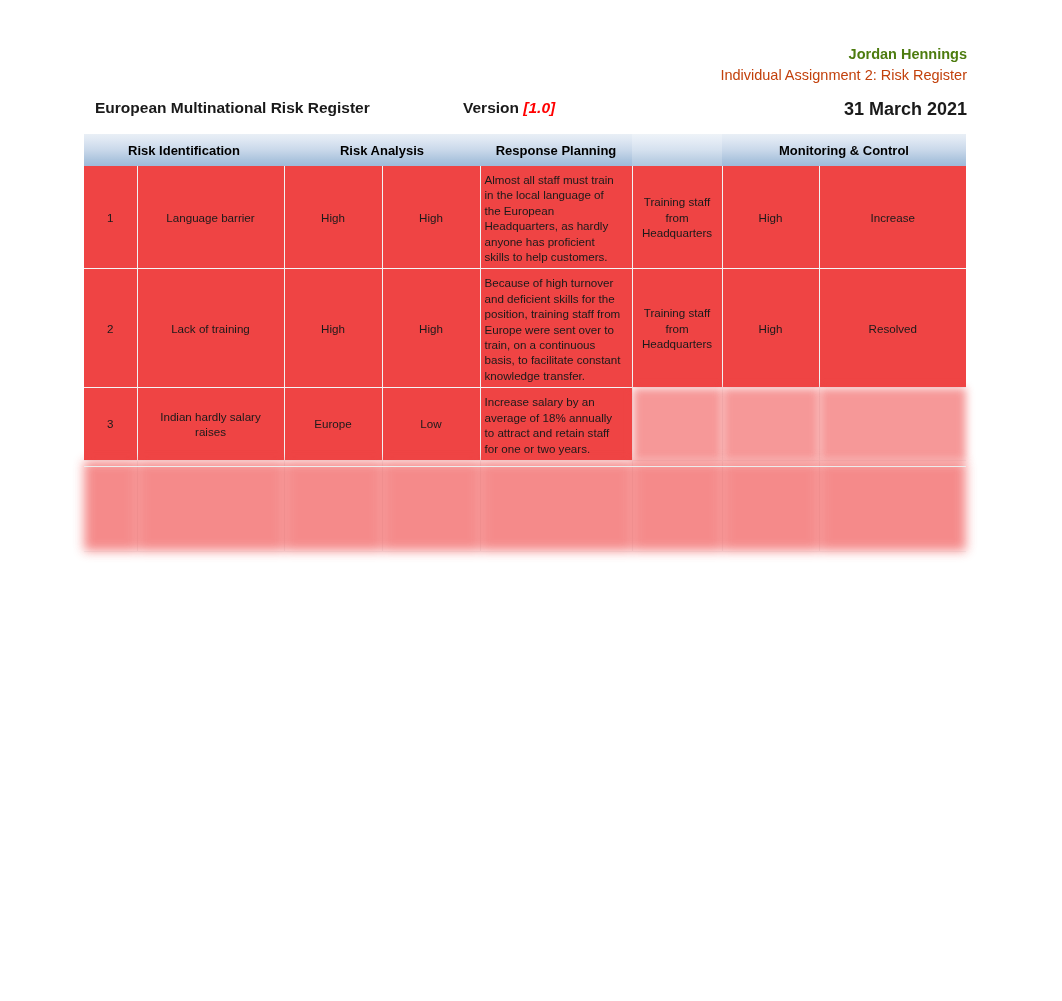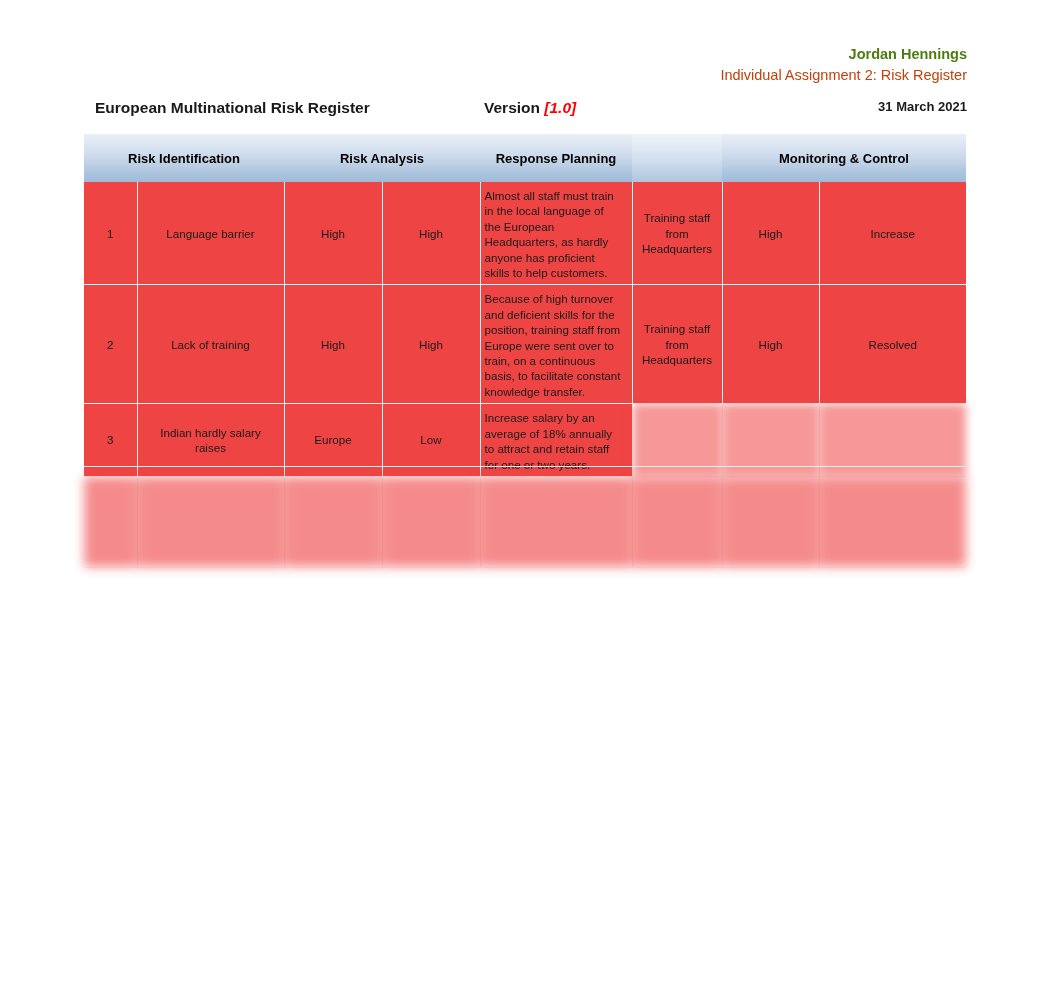--- a/index.html
+++ b/index.html
@@ -55,35 +55,35 @@
   .title-main {
     position: absolute;
     left: 0;
     top: 0;
     font-size: 15.5px;
     font-weight: bold;
     white-space: nowrap;
   }
   .title-version {
     position: absolute;
-    left: 389px;
+    left: 368px;
     top: 0;
     font-size: 15.5px;
     font-weight: bold;
     white-space: nowrap;
   }
   .version-num {
     color: #ff0000;
     font-style: italic;
   }
   .title-date {
     position: absolute;
     right: 0;
     top: 0;
-    font-size: 13px;
+    font-size: 18px;
     font-weight: bold;
     white-space: nowrap;
   }
 
   
   .risk-table {
     position: absolute;
     left: 84px;
     top: 134px;
     width: 882px;
@@ -94,21 +94,21 @@
   .risk-table col.c-desc  { width: 147px; }
   .risk-table col.c-prob  { width: 98px; }
   .risk-table col.c-imp   { width: 98px; }
   .risk-table col.c-cont  { width: 152px; }
   .risk-table col.c-own   { width: 90px; }
   .risk-table col.c-prio  { width: 97px; }
   .risk-table col.c-stat  { width: 147px; }
 
   .band-row th {
     height: 24px;
-    padding: 12px;
+    padding: 4px;
     margin: 4px;
     font-size: 13px;
     font-weight: bold;
     color: #000000;
     text-align: center;
     vertical-align: middle;
     background: linear-gradient(to bottom,
         #e9eff6 0%,
         #dfe8f3 18%,
         #c9d8ea 50%,

